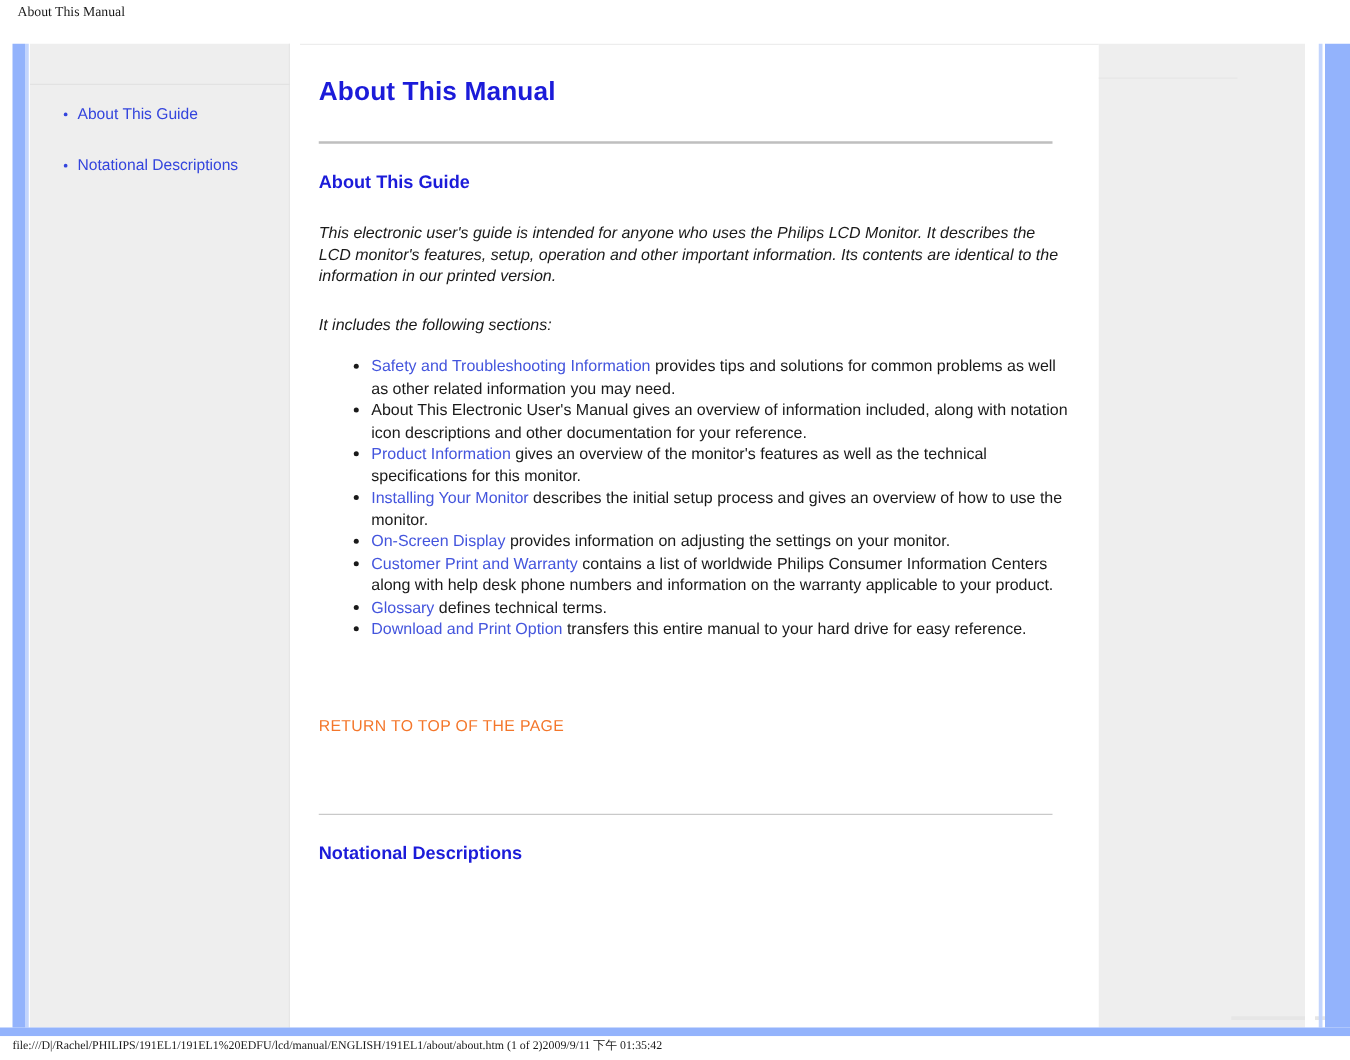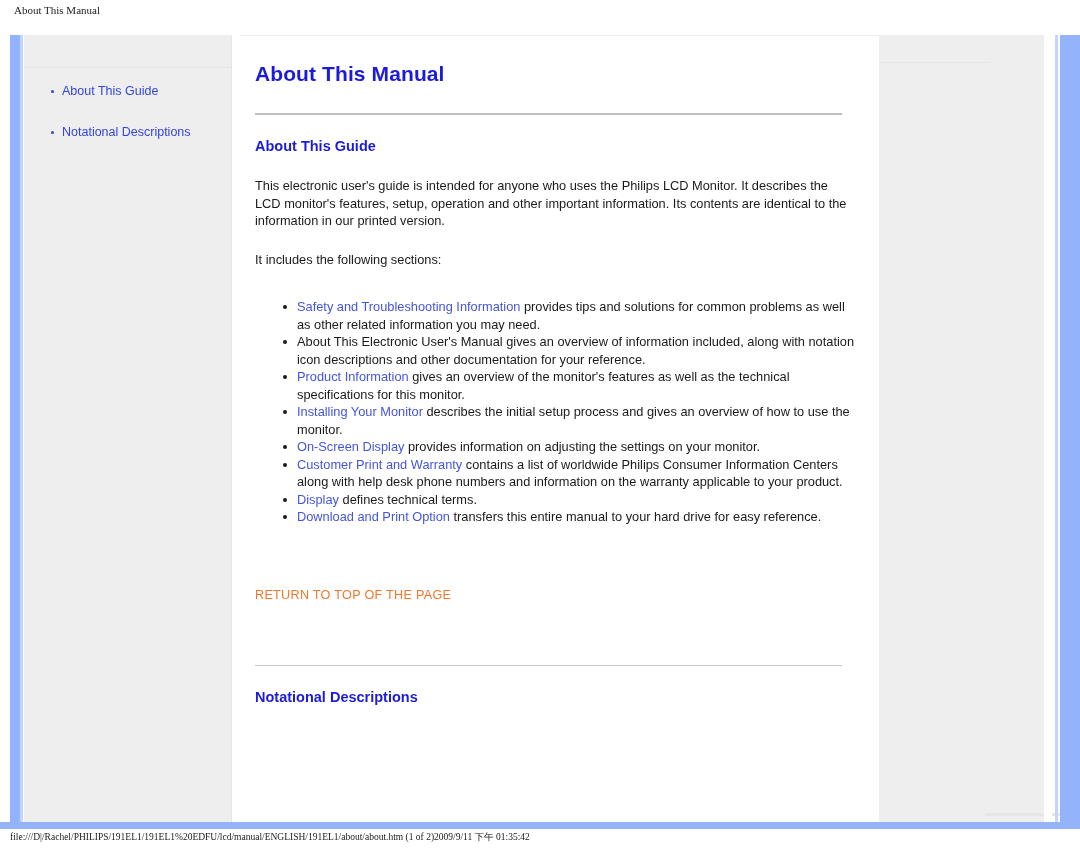--- a/index.html
+++ b/index.html
@@ -217,24 +217,25 @@
     line-height: 19px;
     font-weight: bold;
     color: #1b1bd9;
   }
   p.body-text {
     margin: 0;
     padding: 21px 0 0 0;
     font-size: 12.8px;
     line-height: 17.5px;
     color: #1a1a1a;
+    font-style: italic;
   }
 
   ul.feature-list {
-    margin: 30px 0 0 0;
+    margin: 16px 0 0 0;
     padding: 0 0 0 42px;
     list-style: none;
   }
   ul.feature-list li {
     position: relative;
     font-size: 12.8px;
     line-height: 17.5px;
     color: #1a1a1a;
     margin: 0 0 0 0;
     padding: 0;
@@ -352,21 +353,21 @@
         <li>
           <span class="li-bullet"></span><a class="inline-link" href="#">Installing Your Monitor</a><span> describes the initial setup process and gives an overview of how to use the monitor.</span>
         </li>
         <li>
           <span class="li-bullet"></span><a class="inline-link" href="#">On-Screen Display</a><span> provides information on adjusting the settings on your monitor.</span>
         </li>
         <li>
           <span class="li-bullet"></span><a class="inline-link" href="#">Customer Print and Warranty</a><span> contains a list of worldwide Philips Consumer Information Centers along with help desk phone numbers and information on the warranty applicable to your product.</span>
         </li>
         <li>
-          <span class="li-bullet"></span><a class="inline-link" href="#">Display</a><span> defines technical terms.</span>
+          <span class="li-bullet"></span><a class="inline-link" href="#">Glossary</a><span> defines technical terms.</span>
         </li>
         <li>
           <span class="li-bullet"></span><a class="inline-link" href="#">Download and Print Option</a><span> transfers this entire manual to your hard drive for easy reference.</span>
         </li>
       </ul>
 
       <a class="return-top" href="#">RETURN TO TOP OF THE PAGE</a>
 
       <hr class="rule-lower">
 

